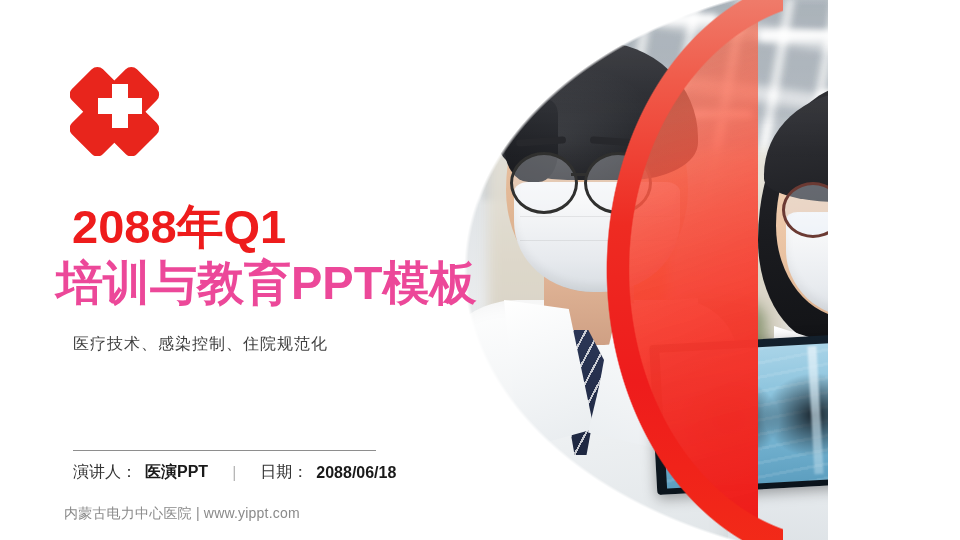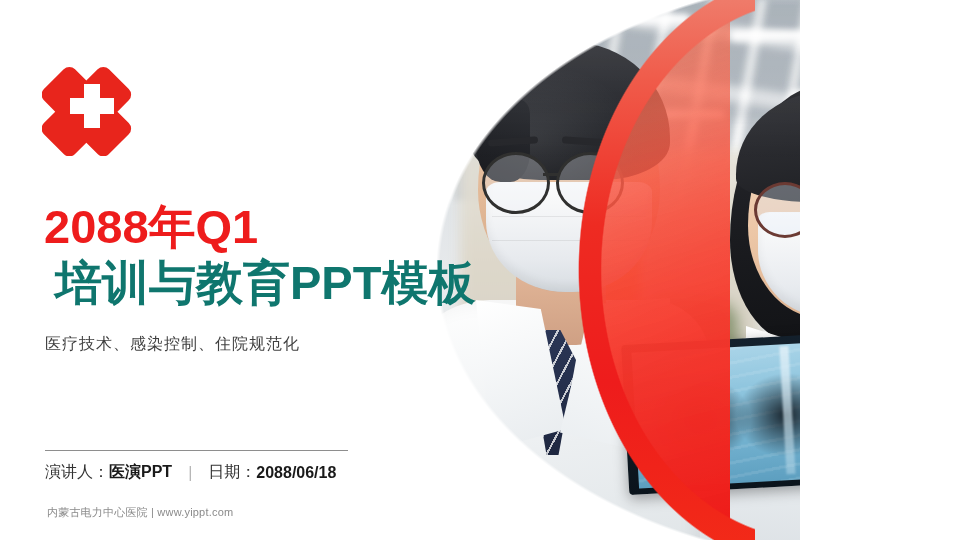--- a/index.html
+++ b/index.html
@@ -6,20 +6,21 @@
   html,body{margin:0;padding:0;background:#fff;}
   body{
     font-family:"Liberation Sans","DejaVu Sans",sans-serif;
     -webkit-font-smoothing:antialiased;
   }
   .slide{
     position:relative;
     width:800px;height:540px;
     overflow:hidden;
     background:#ffffff;
+    margin-left:28px;
   }
 
   
   .photo-layer{
     position:absolute;
     inset:0;
     overflow:hidden;
   }
   .photo{
     position:absolute;
@@ -317,44 +318,44 @@
     position:absolute;left:42px;top:56px;width:100px;height:100px;
   }
   .logo svg{display:block;width:100px;height:100px;}
 
   .title-red{
     position:absolute;left:44px;top:202px;
     font-size:47px;font-weight:700;letter-spacing:0px;
     color:#ee1c1c;line-height:1.06;white-space:nowrap;
   }
   .title-dark{
-    position:absolute;left:55px;top:258px;
+    position:absolute;left:28px;top:258px;
     font-size:47px;font-weight:700;letter-spacing:0px;
-    color:#0f766e;line-height:1.06;white-space:nowrap;
+    color:#ec4899;line-height:1.06;white-space:nowrap;
   }
   .subtitle{
     position:absolute;left:45px;top:334px;
     font-size:16px;font-weight:400;color:#3f3f3f;
     letter-spacing:1px;white-space:nowrap;
   }
   .divider{
     position:absolute;left:45px;top:450px;width:303px;height:1px;
     background:#8e8e8e;
   }
   .meta{
     position:absolute;left:45px;top:462px;
     font-size:16px;color:#2f2f2f;white-space:nowrap;
-    display:flex;align-items:center;gap:0;
+    display:flex;align-items:center;gap:8px;
   }
   .meta .lbl{font-weight:400;color:#333;}
   .meta .val{font-weight:700;color:#1a1a1a;}
   .meta .sep{display:inline-block;padding:0 16px;color:#b6b6b6;font-weight:400;}
   .org{
-    position:absolute;left:47px;top:505px;
-    font-size:11px;color:#8a8a8a;white-space:nowrap;letter-spacing:.2px;
+    position:absolute;left:36px;top:505px;
+    font-size:14px;color:#8a8a8a;white-space:nowrap;letter-spacing:.2px;
   }
 </style>
 </head>
 <body>
 
 <div class="slide">
 
   <div class="photo-layer">
     <div class="photo">
       <div class="ph-bg"></div>

